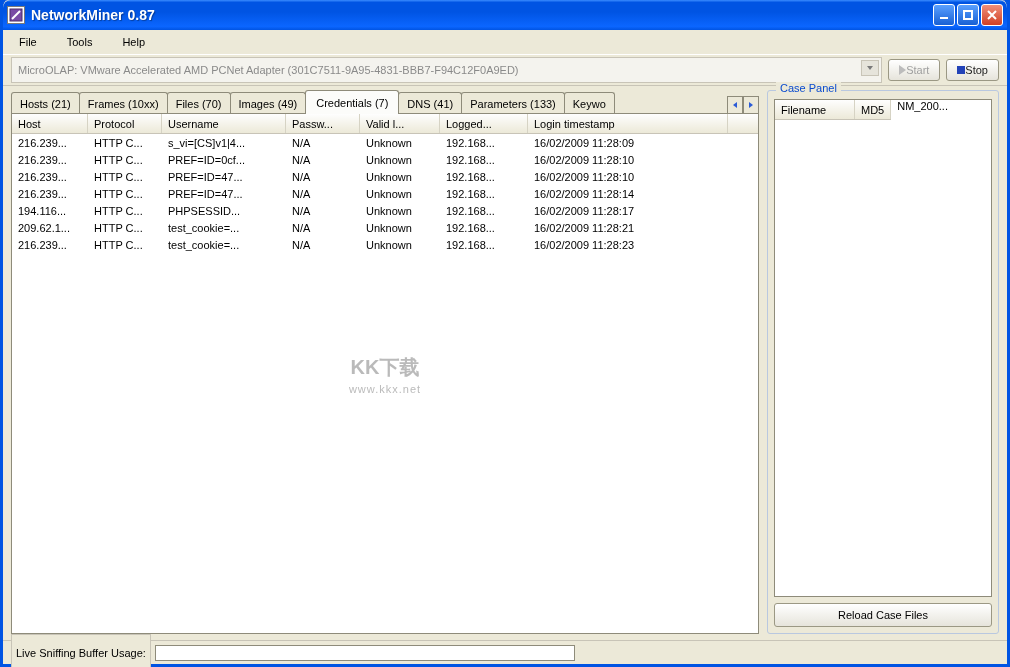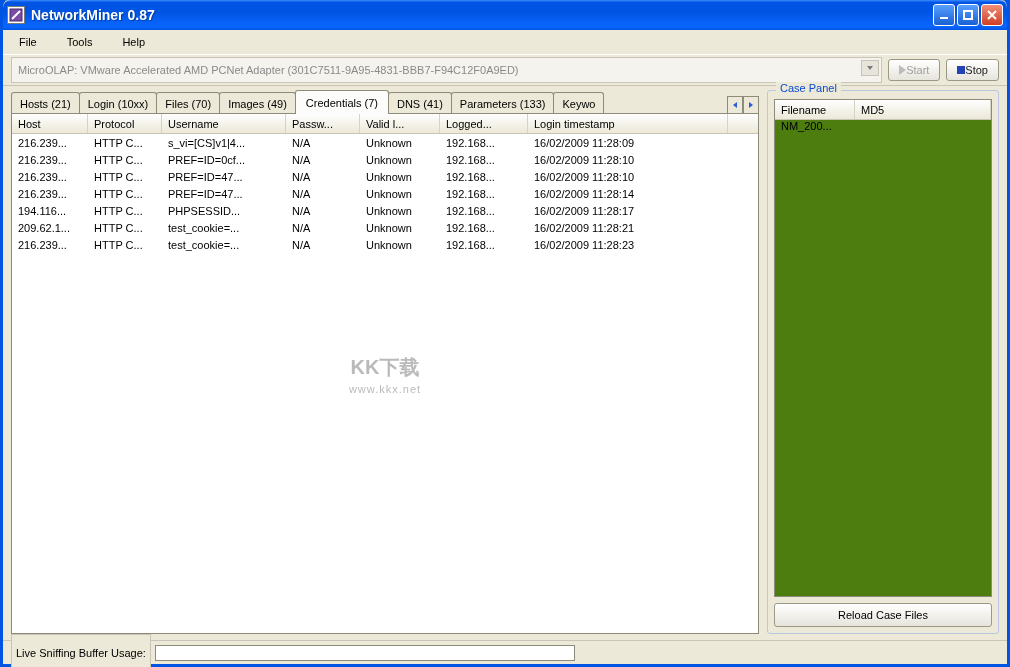--- a/index.html
+++ b/index.html
@@ -58,21 +58,21 @@
 .c-proto { width: 74px; }
 .c-user { width: 124px; }
 .c-pass { width: 74px; }
 .c-valid { width: 80px; }
 .c-logged { width: 88px; }
 .c-ts { width: 200px; }
 
 .side-pane { width: 232px; display: flex; flex-direction: column; }
 .groupbox { border: 1px solid #b9c8e0; border-radius: 3px; flex: 1; display: flex; flex-direction: column; padding: 8px 6px 6px 6px; position: relative; min-height: 0; }
 .groupbox .gtitle { position: absolute; top: -9px; left: 8px; background: #ece9d8; padding: 0 4px; color: #0a4bcf; }
-.case-list { flex: 1; border: 1px solid #8e8b7a; background: #4d7c0f; display: flex; flex-direction: column; min-height: 0; }
+.case-list { flex: 1; border: 1px solid #8e8b7a; background: #ffffff; display: flex; flex-direction: row; min-height: 0; }
 .case-header { display: flex; height: 20px; background: linear-gradient(to bottom, #fefefe, #ece9d8); border-bottom: 1px solid #c8c4b7; }
 .case-col { border-right: 1px solid #d6d3c4; padding: 2px 6px; display: flex; align-items: center; }
 .cc-fn { width: 80px; }
 .cc-md5 { flex: 1; }
 .case-body { flex: 1; }
 .case-row { display: flex; height: 17px; }
 .case-cell { padding: 0 6px; overflow: hidden; white-space: nowrap; }
 .reload-btn { height: 24px; margin-top: 6px; background: linear-gradient(to bottom, #fff, #e6e4db); border: 1px solid #9b9884; border-radius: 3px; cursor: pointer; display: flex; align-items: center; justify-content: center; }
 
 .statusbar { height: 24px; border-top: 1px solid #c8c4b7; background: #ece9d8; display: flex; align-items: center; padding: 2px 8px; gap: 4px; }
@@ -137,21 +137,21 @@
       <span class="sq"></span>
       <span>Stop</span>
     </div>
   </div>
 
   <div class="body-row">
     <div class="main-pane">
 
       <div class="tabbar">
         <div class="tab">Hosts (21)</div>
-        <div class="tab">Login (10xx)</div>
+        <div class="tab">Frames (10xx)</div>
         <div class="tab">Files (70)</div>
         <div class="tab">Images (49)</div>
         <div class="tab active">Credentials (7)</div>
         <div class="tab">DNS (41)</div>
         <div class="tab">Parameters (133)</div>
         <div class="tab">Keywo</div>
         <div class="spinner">
           <div class="spinbtn">
               <svg viewBox="0 0 8 8">
                 <path d="M6 1 L2 4 L6 7 Z" fill="#2b5bd6"></path>

